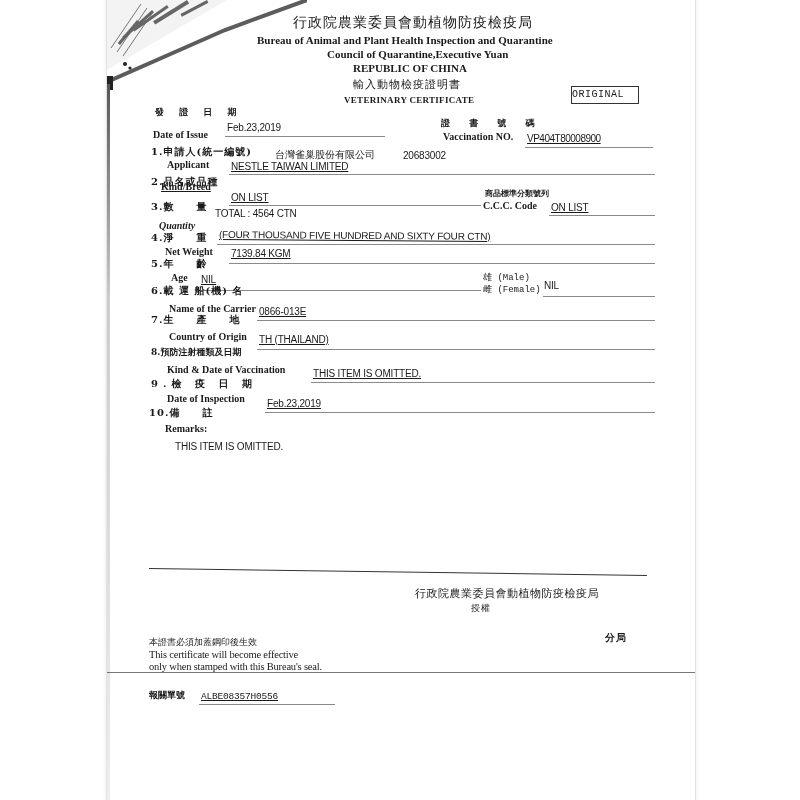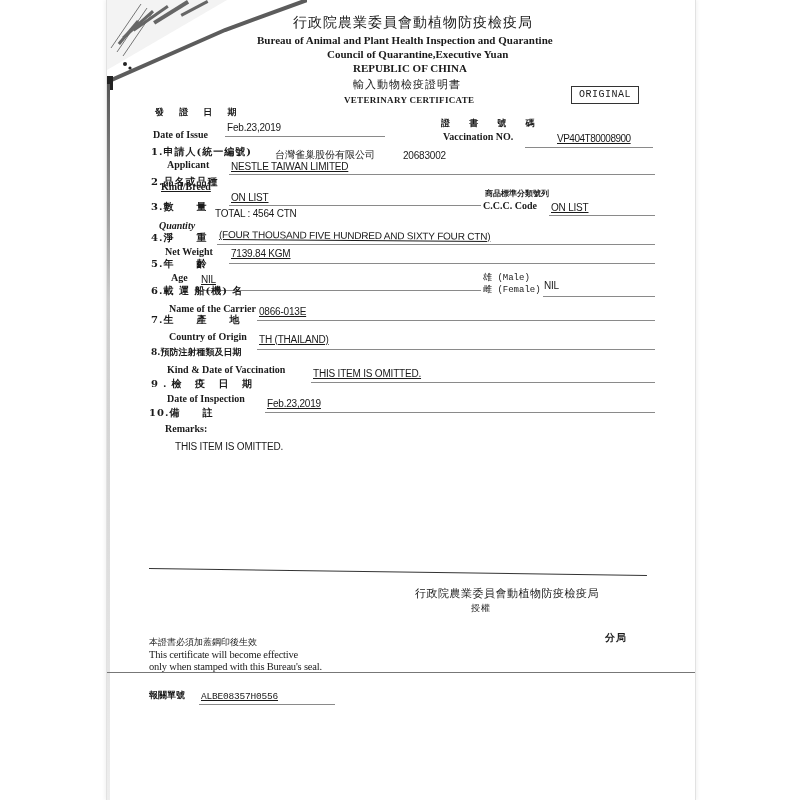--- a/index.html
+++ b/index.html
@@ -14,21 +14,21 @@
   .b { font-weight:bold; }
   .val { font-family:"Liberation Sans", sans-serif; font-size:10px; text-decoration:underline; letter-spacing:-0.2px; }
   .val-plain { font-family:"Liberation Sans", sans-serif; font-size:10px; letter-spacing:-0.2px; }
   .mono { font-family:"Liberation Mono", monospace; }
   .hline { position:absolute; height:0; border-top:1px solid #555; }
   .hline.thin { border-top:1px solid #8a8a8a; }
   .lbl { font-size:10px; font-weight:bold; }
   .num { font-size:11px; font-weight:bold; }
   .stamp { position:absolute; left:0; top:0; width:200px; height:90px; overflow:hidden; }
   .original-box { position:absolute; left:570px; top:86px; width:66px; height:16px; border:1px solid #333;
-                  font-family:"Liberation Mono", monospace; font-size:10px; text-align:center; line-height:16px; letter-spacing:0.5px; }
+                  font-family:"Liberation Mono", monospace; font-size:10px; text-align:left; line-height:16px; letter-spacing:0.5px; }
 </style>
 </head>
 <body>
 
 <div class="page">
 
   <div class="stamp">
     <svg width="200" height="90" viewBox="0 0 200 90">
       <polygon points="0,0 120,0 0,70" fill="#f3f3f3"></polygon>
       <g fill="none" stroke="#555" stroke-width="0.8">
@@ -59,21 +59,21 @@
   <div class="abs b" style="left:237px;top:95px;font-size:9px;letter-spacing:0.3px;">VETERINARY CERTIFICATE</div>
   <div class="original-box" style="left:464px;">ORIGINAL</div>
 
   <div class="abs zh" style="left:48px;top:106px;font-size:9px;letter-spacing:6px;">發 證 日 期</div>
   <div class="abs lbl" style="left:46px;top:121px;font-size:10px;margin-top:8px;">Date of Issue</div>
   <div class="abs val-plain" style="left:120px;top:122px;">Feb.23,2019</div>
   <div class="hline thin" style="left:118px;top:136px;width:160px;"></div>
 
   <div class="abs zh" style="left:334px;top:117px;font-size:9px;letter-spacing:8px;">證 書 號 碼</div>
   <div class="abs lbl" style="left:336px;top:131px;">Vaccination NO.</div>
-  <div class="abs val" style="left:420px;top:133px;letter-spacing:-0.5px;margin-left:30px;">VP404T80008900</div>
+  <div class="abs val" style="left:420px;top:133px;letter-spacing:-0.5px;">VP404T80008900</div>
   <div class="hline thin" style="left:418px;top:147px;width:128px;"></div>
 
   <div class="abs num zh" style="left:44px;top:145px;font-size:10px;">
     <span>1.</span><span>申請人(統一編號)</span>
   </div>
   <div class="abs zh-light" style="left:168px;top:148px;font-size:10px;letter-spacing:0;">台灣雀巢股份有限公司</div>
   <div class="abs val-plain" style="left:296px;top:150px;">20683002</div>
   <div class="abs lbl" style="left:60px;top:159px;">Applicant</div>
   <div class="abs val" style="left:124px;top:161px;">NESTLE TAIWAN LIMITED</div>
   <div class="hline thin" style="left:122px;top:174px;width:426px;"></div>

